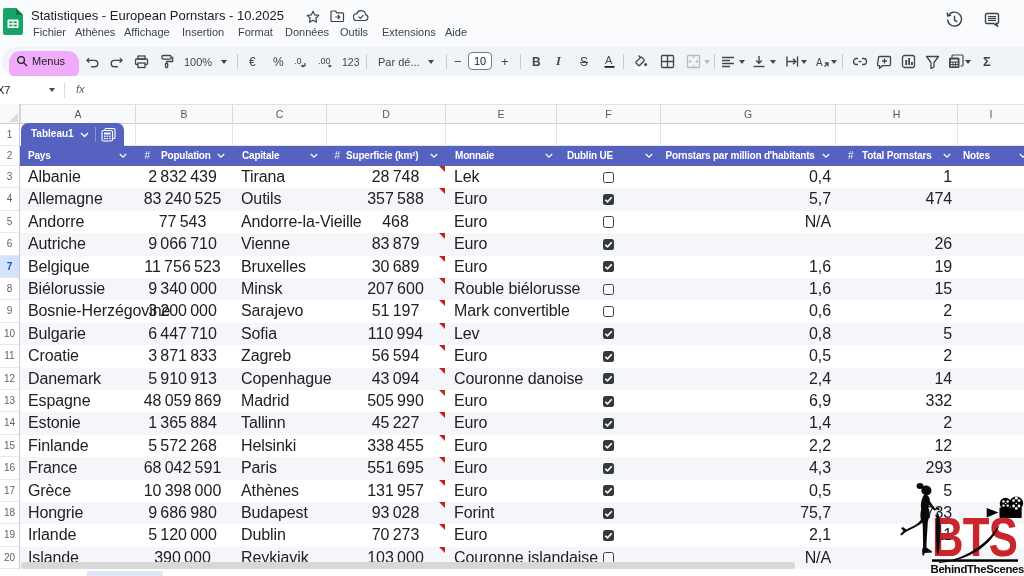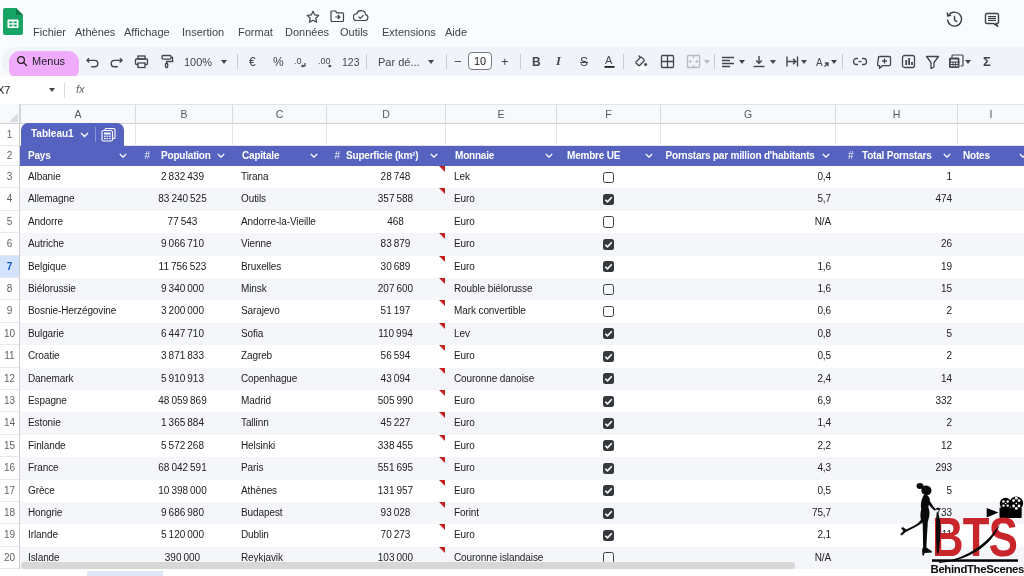--- a/index.html
+++ b/index.html
@@ -37,21 +37,21 @@
 
 #pill{position:absolute;left:1px;top:-1px;width:103px;height:23px;background:#5562c0;border-radius:7px 7px 0 0;color:#fff}
 #pill .nm{position:absolute;left:10px;top:5px;font-size:10px;font-weight:700}
 #pill .dv{position:absolute;left:74px;top:4px;width:1px;height:15px;background:#8a93d6}
 
 #thead{position:absolute;left:0;top:22px;width:1004px;height:20px;background:#5562c0;color:#fff;font-size:10px;letter-spacing:-0.2px;font-weight:700}
 #thead span{position:absolute;top:0;line-height:20px;white-space:nowrap}
 #thead .hash{font-weight:400;opacity:.92}
 .wch{position:absolute;top:7px}
 
-.row{position:absolute;left:20px;width:1004px;height:22.4px;line-height:22.4px;font-size:10px;letter-spacing:-0.1px;color:#202124;background:#fff;white-space:nowrap}
+.row{position:absolute;left:20px;width:1004px;height:22.4px;line-height:22.4px;font-size:16px;letter-spacing:-0.1px;color:#202124;background:#fff;white-space:nowrap}
 .row.band{background:#f5f6fa}
 .row span{position:absolute;top:0;height:22.4px}
 .ca{left:8px}
 .cb{left:115px;width:95px;text-align:center}
 .cc{left:221px}
 .cd{left:318px;width:115px;text-align:center}
 .ce{left:434px}
 .cg{left:640px;width:171px;text-align:right}
 .ch{left:815px;width:117px;text-align:right}
 .row .ck{left:582.5px;top:5.5px;width:11px;height:11px;border-radius:2.5px}
@@ -68,20 +68,21 @@
 <div id="chrome">
  <svg id="sheeticon" width="20" height="27" viewBox="0 0 20 27">
   <path d="M2 0 h11 l7 7 v17.5 a2.5 2.5 0 0 1 -2.5 2.5 h-15.5 a2 2 0 0 1 -2 -2 v-23 a2 2 0 0 1 2 -2 z" fill="#17a464"></path>
   <path d="M13 0 l7 7 h-7 z" fill="#0e7a47"></path>
   <rect x="4.5" y="11.5" width="11" height="8.5" rx="1" fill="#fff"></rect>
   <rect x="6.3" y="13.4" width="3.2" height="1.8" fill="#17a464"></rect>
       <rect x="10.6" y="13.4" width="3.2" height="1.8" fill="#17a464"></rect>
   <rect x="6.3" y="16.6" width="3.2" height="1.8" fill="#17a464"></rect>
       <rect x="10.6" y="16.6" width="3.2" height="1.8" fill="#17a464"></rect>
  </svg>
+ <div id="title">Statistiques - European Pornstars - 10.2025</div>
  <svg class="tico" style="left:306px" width="14" height="14" viewBox="0 0 14 14">
       <path d="M7 1.2 l1.75 3.7 4 .5 -2.95 2.8 .75 4 -3.55 -2 -3.55 2 .75 -4 -2.95 -2.8 4 -.5 z" fill="none" stroke="#3f4346" stroke-width="1.2" stroke-linejoin="round"></path>
     </svg>
  <svg class="tico" style="left:330px" width="15" height="13" viewBox="0 0 15 13">
       <path d="M1 2 a1 1 0 0 1 1-1 h3.5 l1.5 1.8 h5.5 a1 1 0 0 1 1 1 v6.7 a1 1 0 0 1 -1 1 h-10.5 a1 1 0 0 1 -1-1 z" fill="none" stroke="#3f4346" stroke-width="1.2"></path>
       <path d="M5.2 7 h4.4 M7.8 5 l2 2 -2 2" fill="none" stroke="#3f4346" stroke-width="1.2"></path>
     </svg>
  <svg class="tico" style="left:353px" width="16" height="12" viewBox="0 0 16 12">
       <path d="M4 10.5 a3.4 3.4 0 0 1 -.3 -6.8 a4.6 4.6 0 0 1 8.9 .9 a3 3 0 0 1 -.4 5.9 z" fill="none" stroke="#3f4346" stroke-width="1.2"></path>
       <path d="M5.5 6.6 l1.8 1.8 3.2-3.2" fill="none" stroke="#3f4346" stroke-width="1.2"></path>
@@ -343,21 +344,21 @@
       </svg>
   <span class="hash" style="left:314.5px">#</span>
       <span style="left:326px">Superficie (km²)</span>
       <svg class="wch" style="left:410px" width="8" height="6" viewBox="0 0 8 6">
         <path d="M0.8 1 L4 4.2 L7.2 1" fill="none" stroke="#fff" stroke-width="1.3"></path>
       </svg>
   <span style="left:435px">Monnaie</span>
       <svg class="wch" style="left:525px" width="8" height="6" viewBox="0 0 8 6">
         <path d="M0.8 1 L4 4.2 L7.2 1" fill="none" stroke="#fff" stroke-width="1.3"></path>
       </svg>
-  <span style="left:547px">Membre UE</span>
+  <span style="left:547px">Dublin UE</span>
       <svg class="wch" style="left:625px" width="8" height="6" viewBox="0 0 8 6">
         <path d="M0.8 1 L4 4.2 L7.2 1" fill="none" stroke="#fff" stroke-width="1.3"></path>
       </svg>
   <span style="left:645.5px">Pornstars par million d'habitants</span>
       <svg class="wch" style="left:802px" width="8" height="6" viewBox="0 0 8 6">
         <path d="M0.8 1 L4 4.2 L7.2 1" fill="none" stroke="#fff" stroke-width="1.3"></path>
       </svg>
   <span class="hash" style="left:828px">#</span>
       <span style="left:842px">Total Pornstars</span>
       <svg class="wch" style="left:923px" width="8" height="6" viewBox="0 0 8 6">

